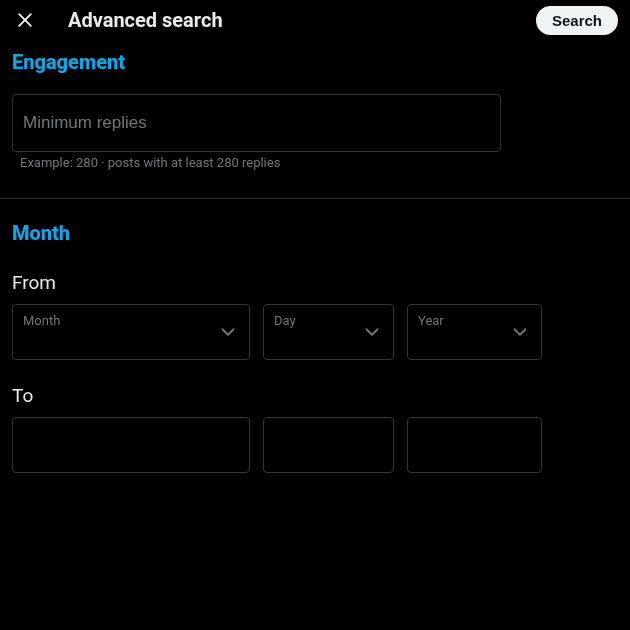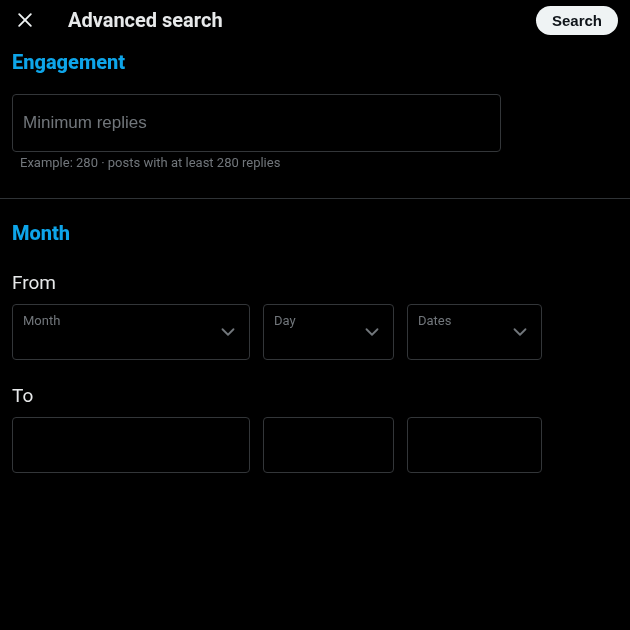--- a/index.html
+++ b/index.html
@@ -156,21 +156,21 @@
           <polyline points="6 9 12 15 18 9"></polyline>
         </svg>
     </div>
     <div class="select-wrap day">
       <span class="select-label">Day</span>
       <svg class="chevron" width="22" height="22" viewBox="0 0 24 24" fill="none" stroke="currentColor" stroke-width="2" stroke-linecap="round" stroke-linejoin="round">
           <polyline points="6 9 12 15 18 9"></polyline>
         </svg>
     </div>
     <div class="select-wrap year">
-      <span class="select-label">Dates</span>
+      <span class="select-label">Year</span>
       <svg class="chevron" width="22" height="22" viewBox="0 0 24 24" fill="none" stroke="currentColor" stroke-width="2" stroke-linecap="round" stroke-linejoin="round">
           <polyline points="6 9 12 15 18 9"></polyline>
         </svg>
     </div>
   </div>
 
   <div class="date-label">To</div>
   <div class="date-row">
     <div class="select-wrap month">
       

